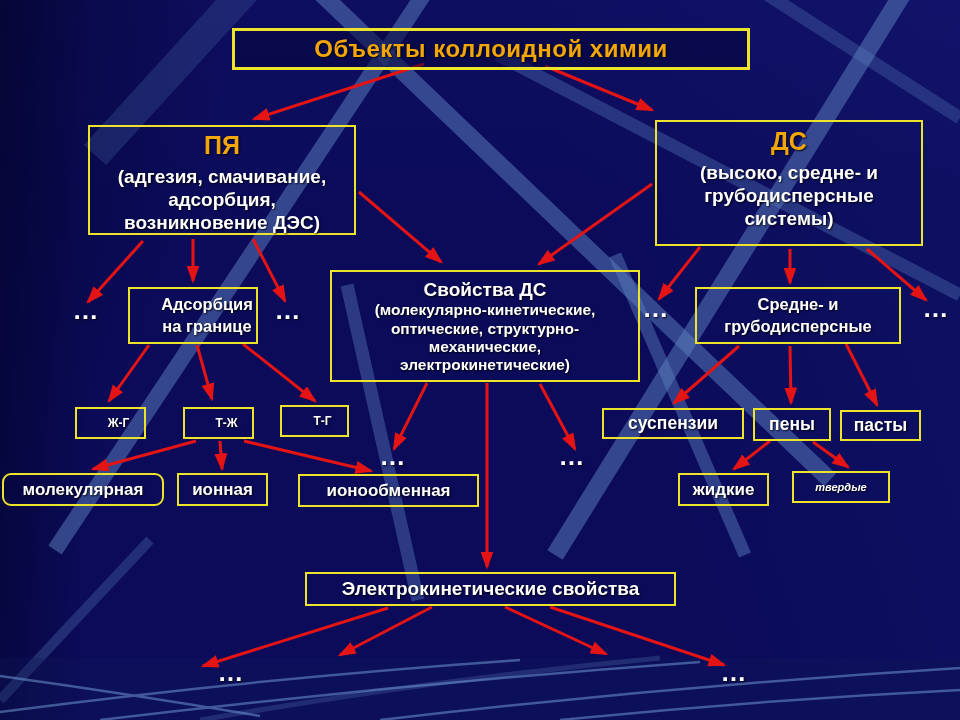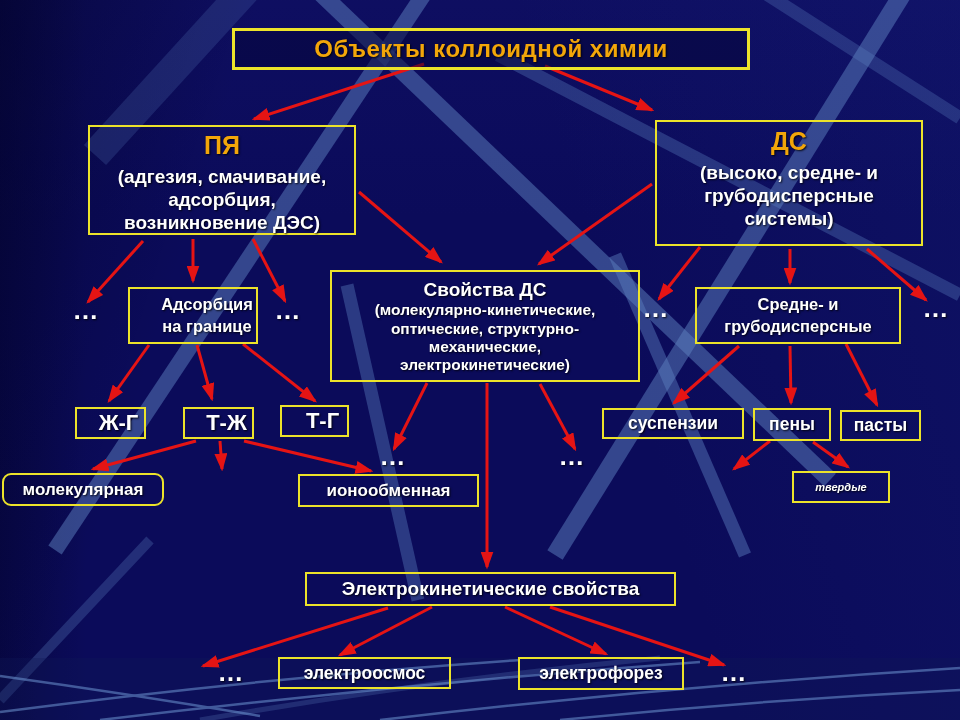--- a/index.html
+++ b/index.html
@@ -47,21 +47,21 @@
   }
   #box-pya{left:88px;top:125px;width:268px;height:110px;justify-content:flex-start;padding-top:5px;}
   #box-ds{left:655px;top:120px;width:268px;height:126px;justify-content:flex-start;padding-top:6px;}
   .big-head{font-size:25px;line-height:1.1;}
   .sub{font-size:19px;line-height:1.22;margin-top:5px;}
   #box-svoistva{left:330px;top:270px;width:310px;height:112px;padding-top:2px;}
   #box-svoistva .head{font-size:19px;}
   #box-svoistva .sub2{font-size:15.5px;line-height:1.18;}
   #box-adsorb{left:128px;top:287px;width:130px;height:57px;font-size:16.5px;line-height:1.3;padding-left:28px;}
   #box-sredne{left:695px;top:287px;width:206px;height:57px;font-size:16.5px;line-height:1.3;}
-  .small-box{font-size:22px;padding-left:16px;}
+  .small-box{font-size:12px;padding-left:16px;}
   #box-zhg{left:75px;top:407px;width:71px;height:32px;}
   #box-tzh{left:183px;top:407px;width:71px;height:32px;}
   #box-tg{left:280px;top:405px;width:69px;height:32px;}
   #box-susp{left:602px;top:408px;width:142px;height:31px;font-size:17.5px;}
   #box-peny{left:753px;top:408px;width:78px;height:33px;font-size:17.5px;}
   #box-pasty{left:840px;top:410px;width:81px;height:31px;font-size:17.5px;}
   #box-molek{left:2px;top:473px;width:162px;height:33px;font-size:17px;border-radius:9px;}
   #box-ionna{left:177px;top:473px;width:91px;height:33px;font-size:17px;}
   #box-ionoob{left:298px;top:474px;width:181px;height:33px;font-size:17px;}
   #box-zhidkie{left:678px;top:473px;width:91px;height:33px;font-size:17px;}
@@ -187,28 +187,28 @@
 
   <div class="box small-box" id="box-zhg">Ж-Г</div>
   <div class="box small-box" id="box-tzh">Т-Ж</div>
   <div class="box small-box" id="box-tg">Т-Г</div>
 
   <div class="box" id="box-susp">суспензии</div>
   <div class="box" id="box-peny">пены</div>
   <div class="box" id="box-pasty">пасты</div>
 
   <div class="box" id="box-molek">молекулярная</div>
+  <div class="box" id="box-ionna">ионная</div>
   <div class="box" id="box-ionoob">ионообменная</div>
 
+  <div class="box" id="box-zhidkie">жидкие</div>
   <div class="box" id="box-tverd">твердые</div>
 
   <div class="box" id="box-elektrokin">Электрокинетические свойства</div>
 
-  <div class="box" id="box-elosmos">электроосмос</div>
-  <div class="box" id="box-elforez">электрофорез</div>
 
   <span class="ellipsis" style="left:86px;top:310px;">…</span>
   <span class="ellipsis" style="left:288px;top:310px;">…</span>
   <span class="ellipsis" style="left:656px;top:308px;">…</span>
   <span class="ellipsis" style="left:936px;top:308px;">…</span>
   <span class="ellipsis" style="left:393px;top:456px;">…</span>
   <span class="ellipsis" style="left:572px;top:456px;">…</span>
   <span class="ellipsis" style="left:231px;top:672px;">…</span>
   <span class="ellipsis" style="left:734px;top:672px;">…</span>
 </div>

